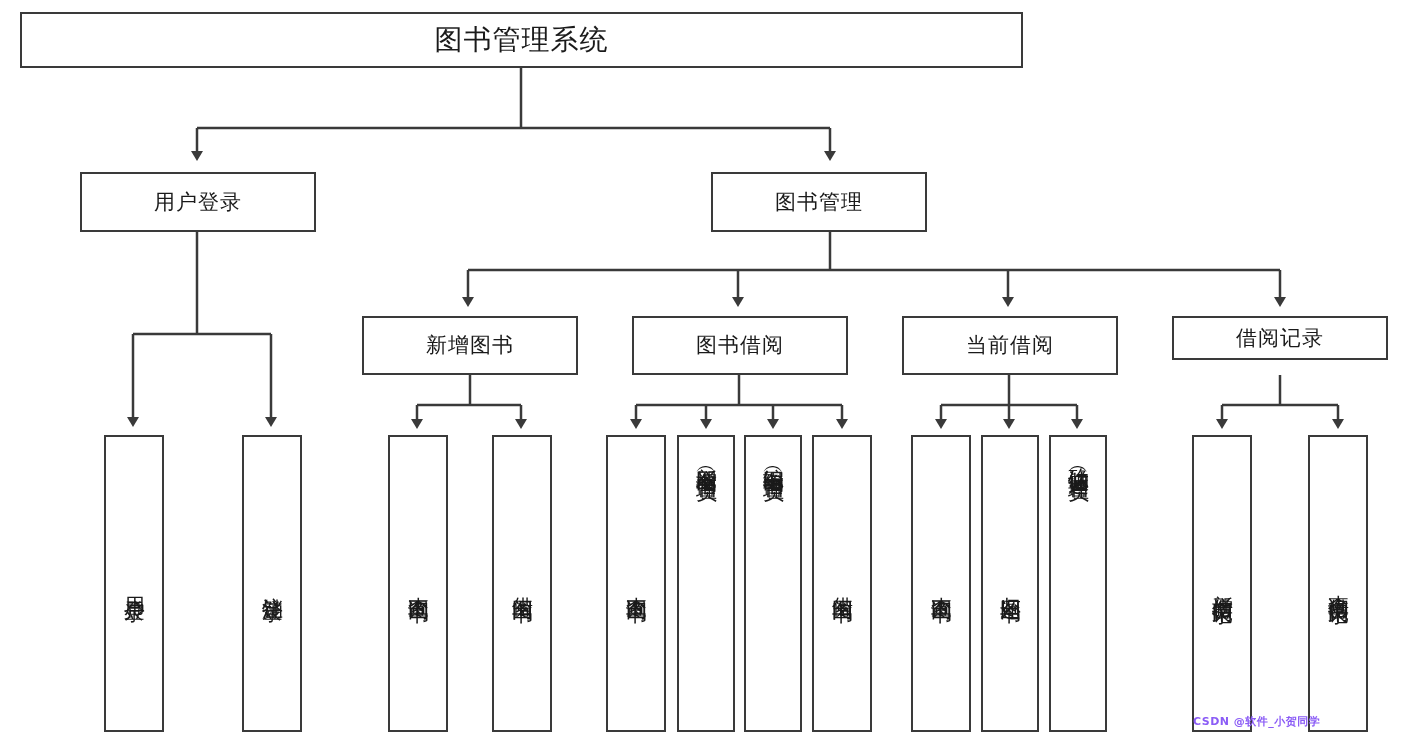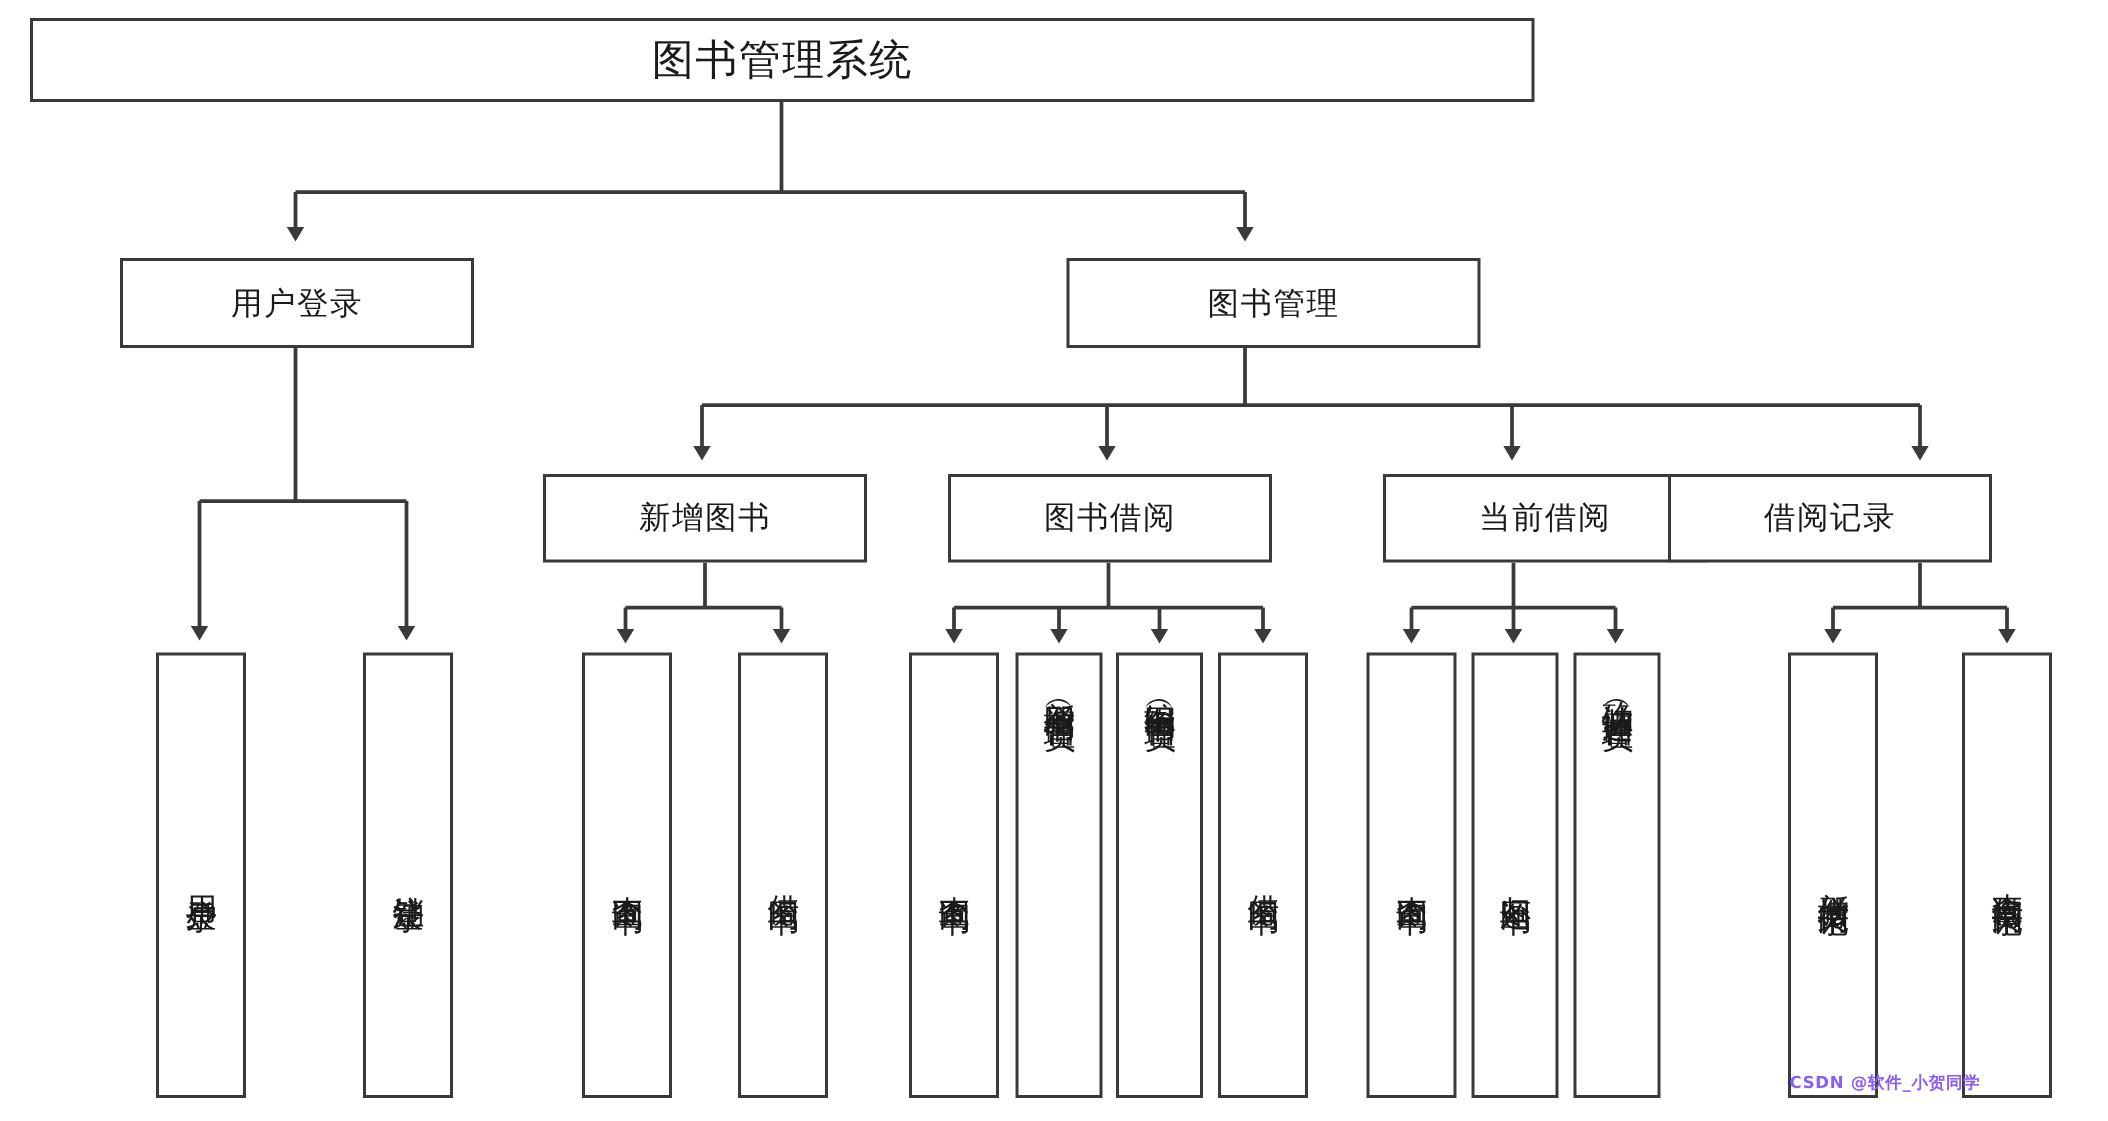--- a/index.html
+++ b/index.html
@@ -129,34 +129,34 @@
     </g>
   </svg>
 
   <div class="node node-h node-root" style="left:20px; top:12px; width:1003px; height:56px;">
     <span>图书管理系统</span>
   </div>
 
   <div class="node node-h" style="left:80px; top:172px; width:236px; height:60px;">
     <span>用户登录</span>
   </div>
-  <div class="node node-h" style="left:711px; top:172px; width:276px; height:60px;">
+  <div class="node node-h" style="left:711px; top:172px; width:216px; height:60px;">
     <span>图书管理</span>
   </div>
 
   <div class="node node-h" style="left:362px; top:316px; width:216px; height:59px;">
     <span>新增图书</span>
   </div>
   <div class="node node-h" style="left:632px; top:316px; width:216px; height:59px;">
     <span>图书借阅</span>
   </div>
-  <div class="node node-h" style="left:902px; top:316px; width:216px; height:59px;margin-left:20px;">
+  <div class="node node-h" style="left:902px; top:316px; width:216px; height:59px;">
     <span>当前借阅</span>
   </div>
-  <div class="node node-h" style="left:1112px; top:316px; width:216px; height:59px;">
+  <div class="node node-h" style="left:1172px; top:316px; width:216px; height:44px;">
     <span>借阅记录</span>
   </div>
 
   <div class="node node-v center-text" style="left:104px; top:435px; width:60px; height:297px;">
     <span class="vtext">用户登录</span>
   </div>
   <div class="node node-v center-text" style="left:242px; top:435px; width:60px; height:297px;">
     <span class="vtext">注销登录</span>
   </div>
 

